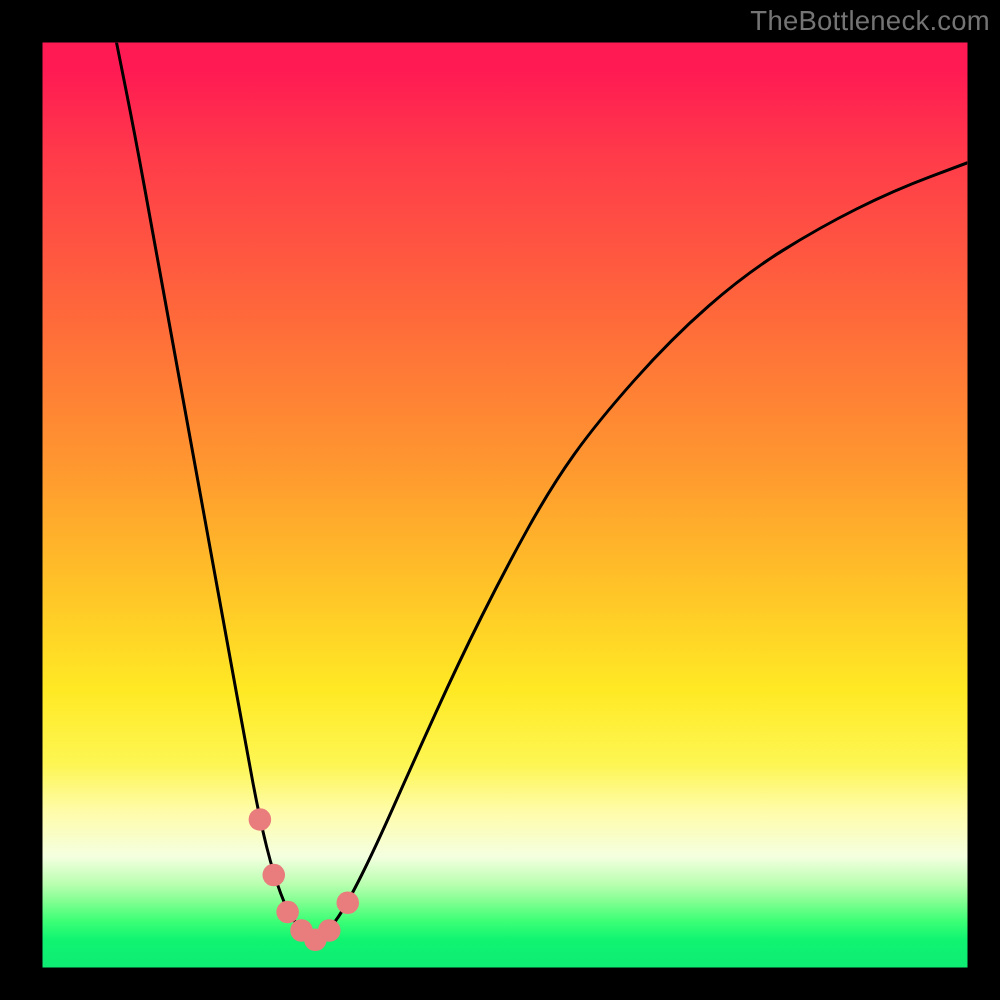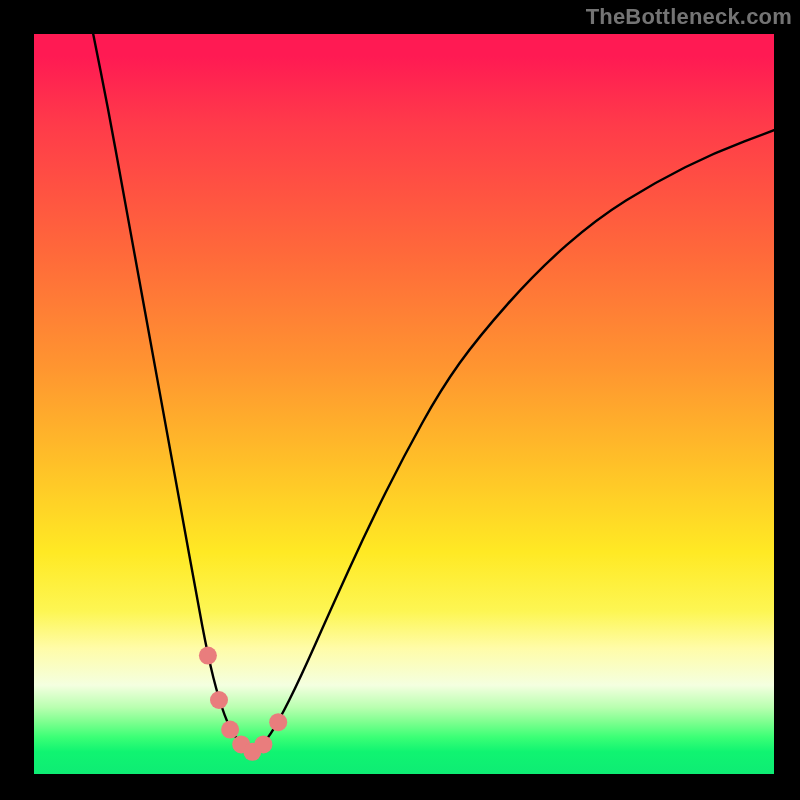--- a/index.html
+++ b/index.html
@@ -49,21 +49,21 @@
     top: 0;
     width: 740px;
     height: 740px;
   }
   .watermark {
     position: absolute;
     top: 4px;
     right: 8px;
     color: #747474;
     font-size: 22px;
-    font-weight: 700;
+    font-weight: 400;
     letter-spacing: 0.2px;
   }
 </style>
 </head>
 <body>
 
 <div class="stage">
   <div class="plot">
     <svg class="curve-svg" viewBox="0 0 740 740" preserveAspectRatio="none">
       <g>

